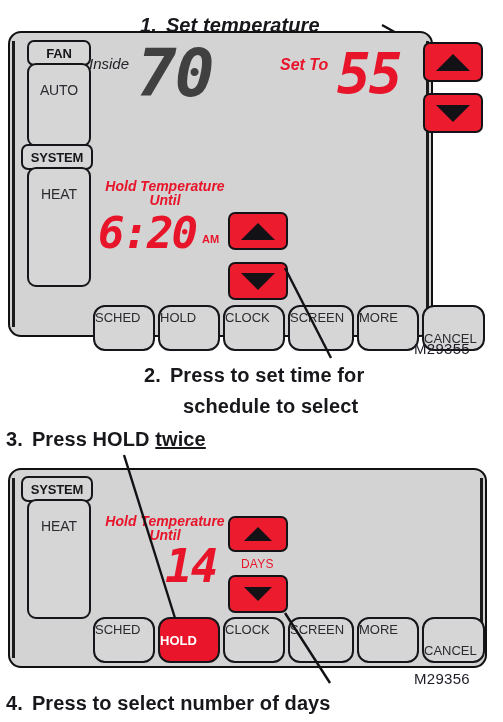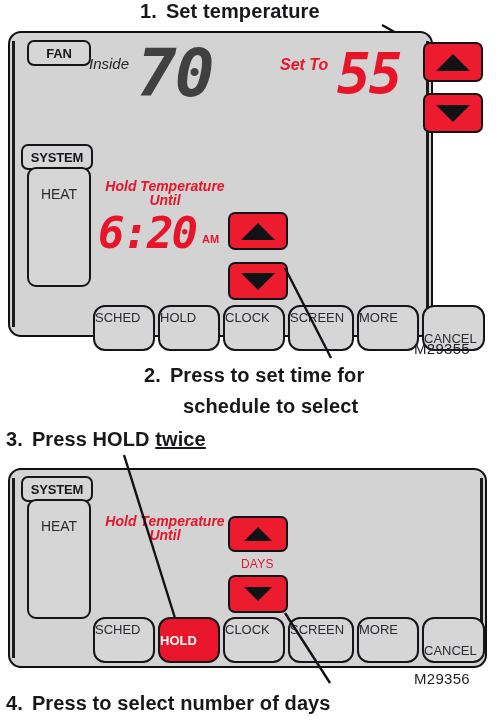--- a/index.html
+++ b/index.html
@@ -145,36 +145,39 @@
     position:absolute;
     font-family:"Liberation Sans", sans-serif;
     font-size:15px;color:#1d1d27;font-weight:normal;
     letter-spacing:0.3px;
   }
   svg.leader{position:absolute;left:0;top:0;overflow:visible;pointer-events:none;}
 </style>
 </head>
 <body>
 
-<div class="caption" style="left:140px;top:0;">
+<div class="caption" style="left:140px;top:14px;font-style:italic;">
   <span class="num">1.</span><span>Set temperature</span>
 </div>
 
 <svg class="leader" width="503" height="722">
   <line x1="382" y1="25" x2="441" y2="58" stroke="#111116" stroke-width="2.4"></line>
 </svg>
 
 <div class="tstat" style="left:8px;top:31px;width:425px;height:306px;">
 
   <div class="edge-bar"></div>
   <div class="edge-bar right"></div>
 
   <div class="mode-tab" style="left:17px;top:7px;width:64px;height:26px;">
     <span>FAN</span>
   </div>
+  <div class="mode-body" style="left:17px;top:30px;width:64px;height:84px;">
+    <span>AUTO</span>
+  </div>
 
   <div class="mode-tab" style="left:11px;top:111px;width:72px;height:26px;">
     <span>SYSTEM</span>
   </div>
   <div class="mode-body" style="left:17px;top:134px;width:64px;height:120px;">
     <span>HEAT</span>
   </div>
 
   <div class="lcd-label thin" style="left:79px;top:22px;">Inside</div>
   <div class="seg black" style="left:127px;top:8px;font-size:66px;">70</div>
@@ -249,20 +252,21 @@
     <span>SYSTEM</span>
   </div>
   <div class="mode-body" style="left:17px;top:29px;width:64px;height:120px;">
     <span>HEAT</span>
   </div>
 
   <div class="lcd-red" style="left:80px;top:44px;width:150px;font-size:14px;">
     <div>Hold Temperature</div>
     <div>Until</div>
   </div>
+  <div class="seg red" style="left:155px;top:73px;font-size:46px;">14</div>
 
   <div class="arrow-btn" style="left:218px;top:46px;width:60px;height:36px;">
     <span class="tri sm up"></span>
   </div>
   <div class="days-lbl" style="left:231px;top:87px;">DAYS</div>
   <div class="arrow-btn" style="left:218px;top:105px;width:60px;height:38px;">
     <span class="tri sm down"></span>
   </div>
 
   <div class="key top" style="left:83px;top:147px;width:62px;height:46px;">

